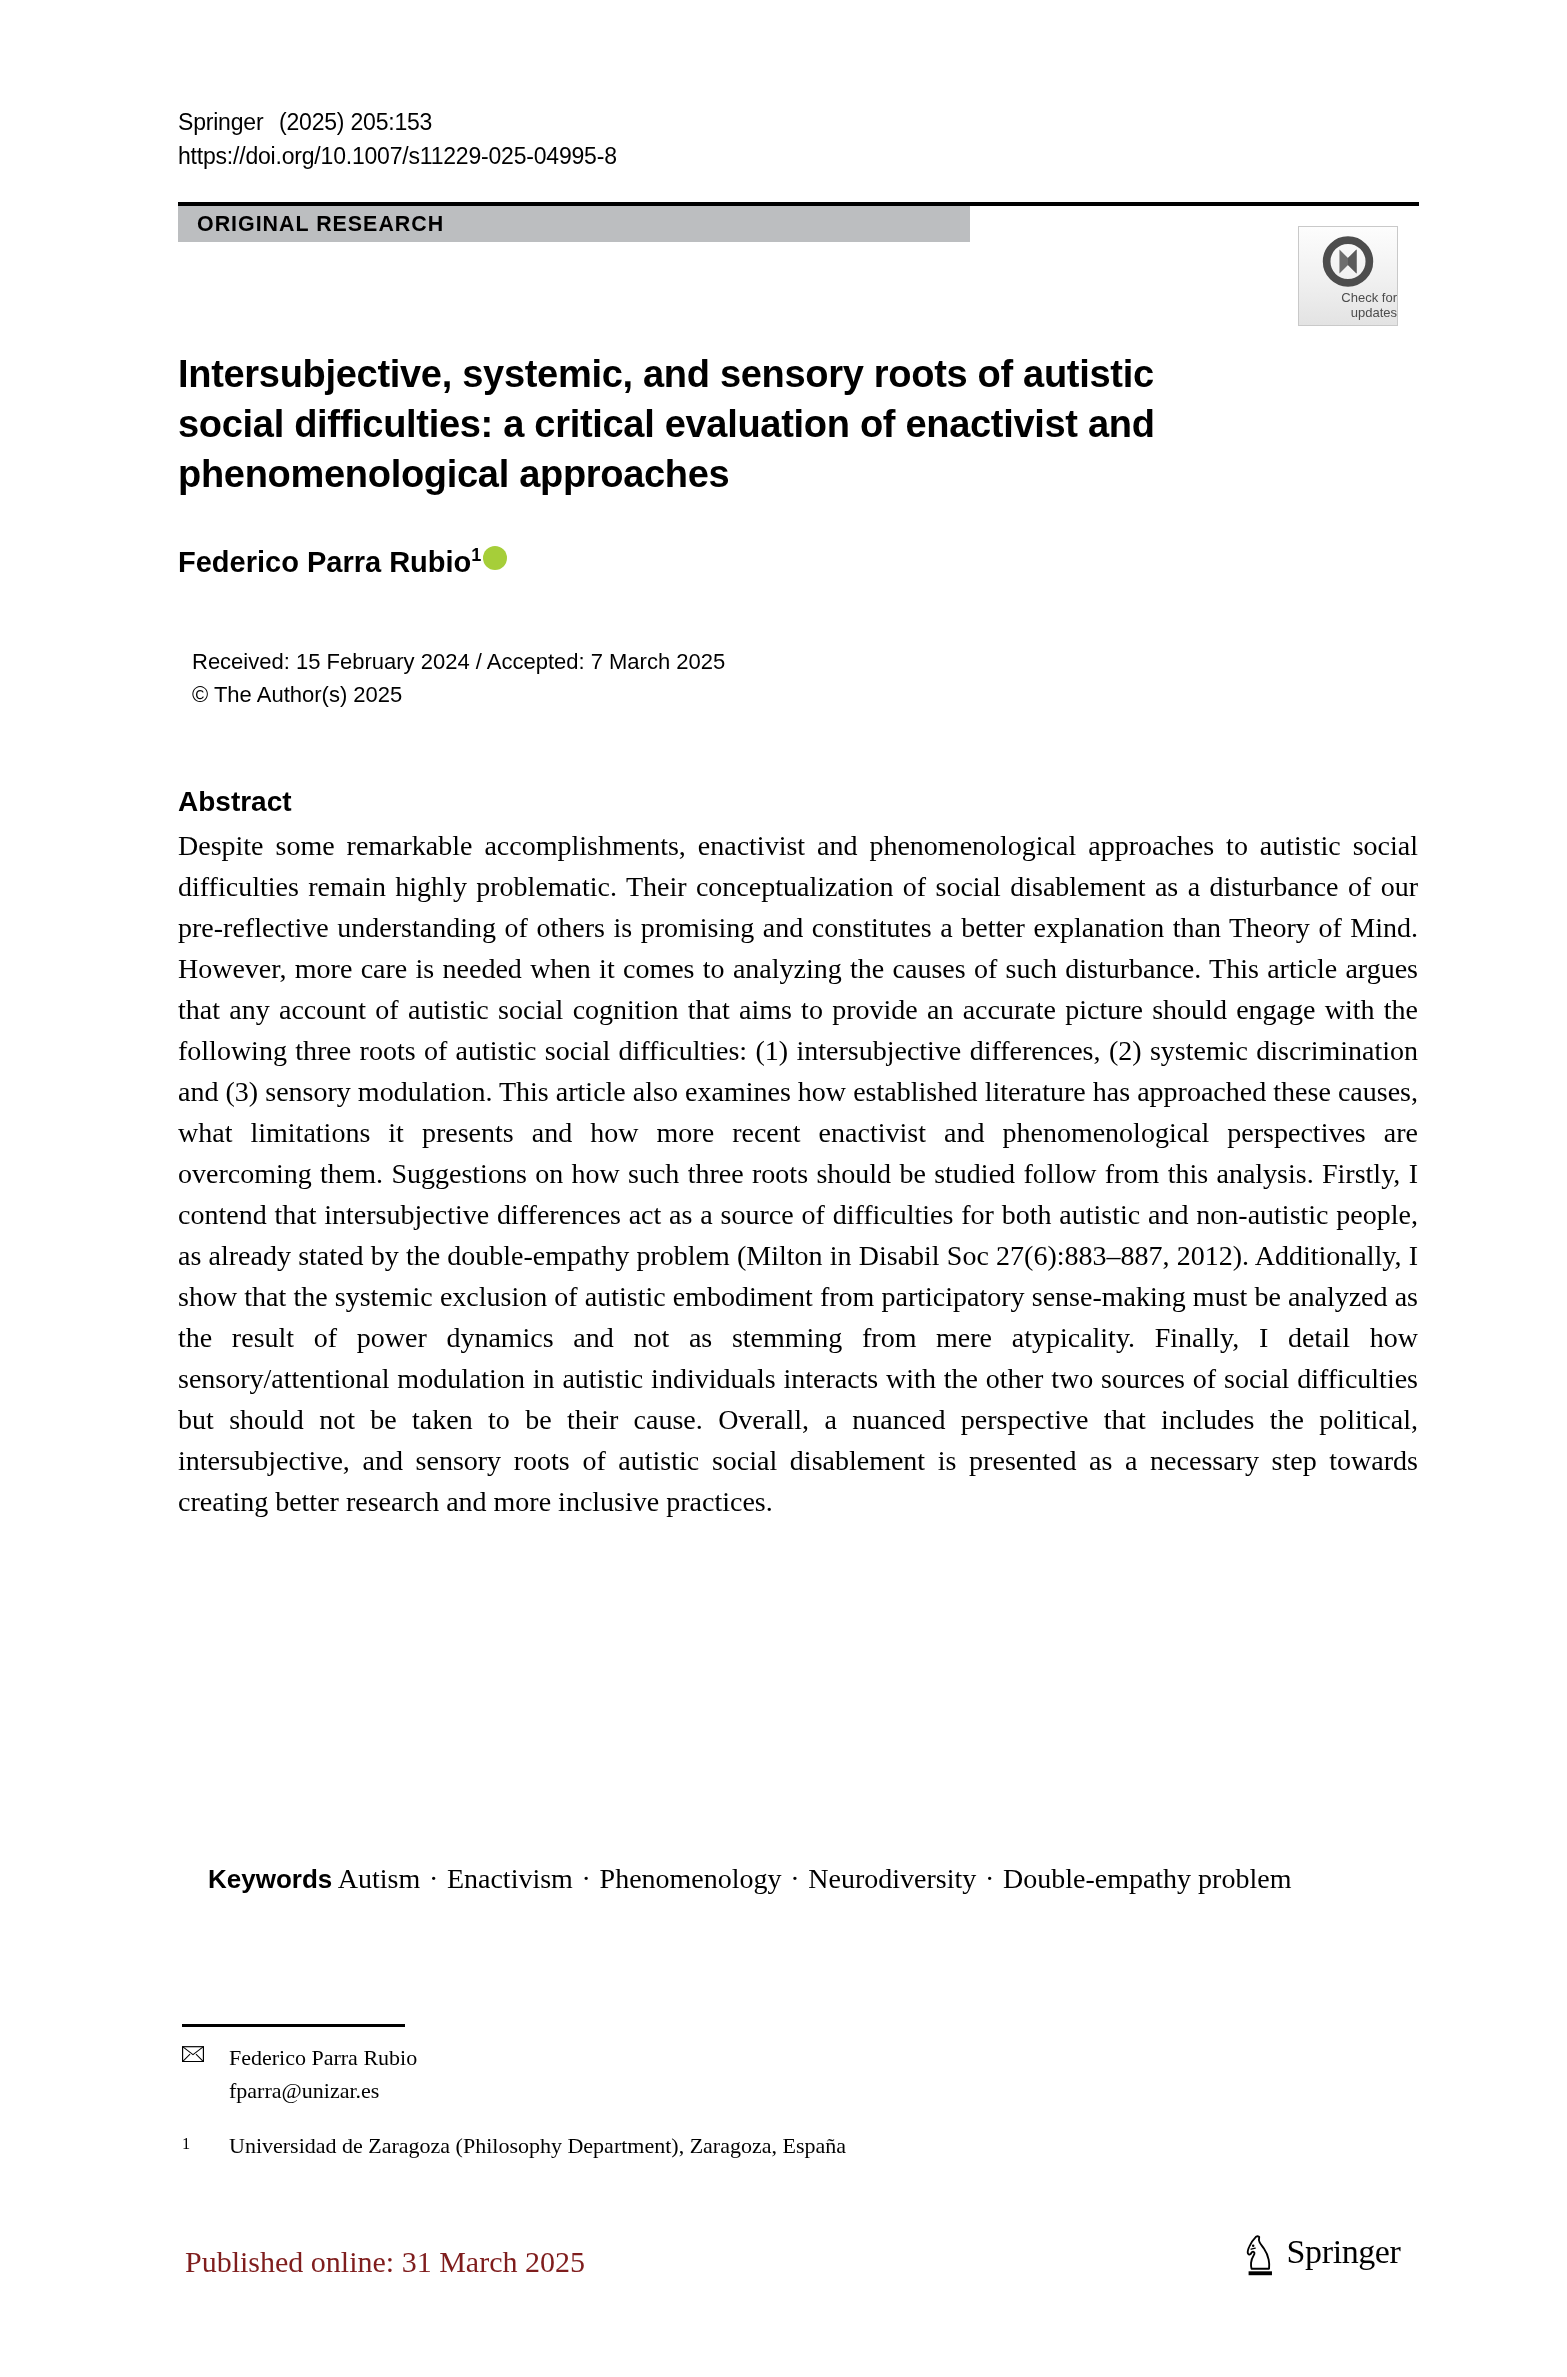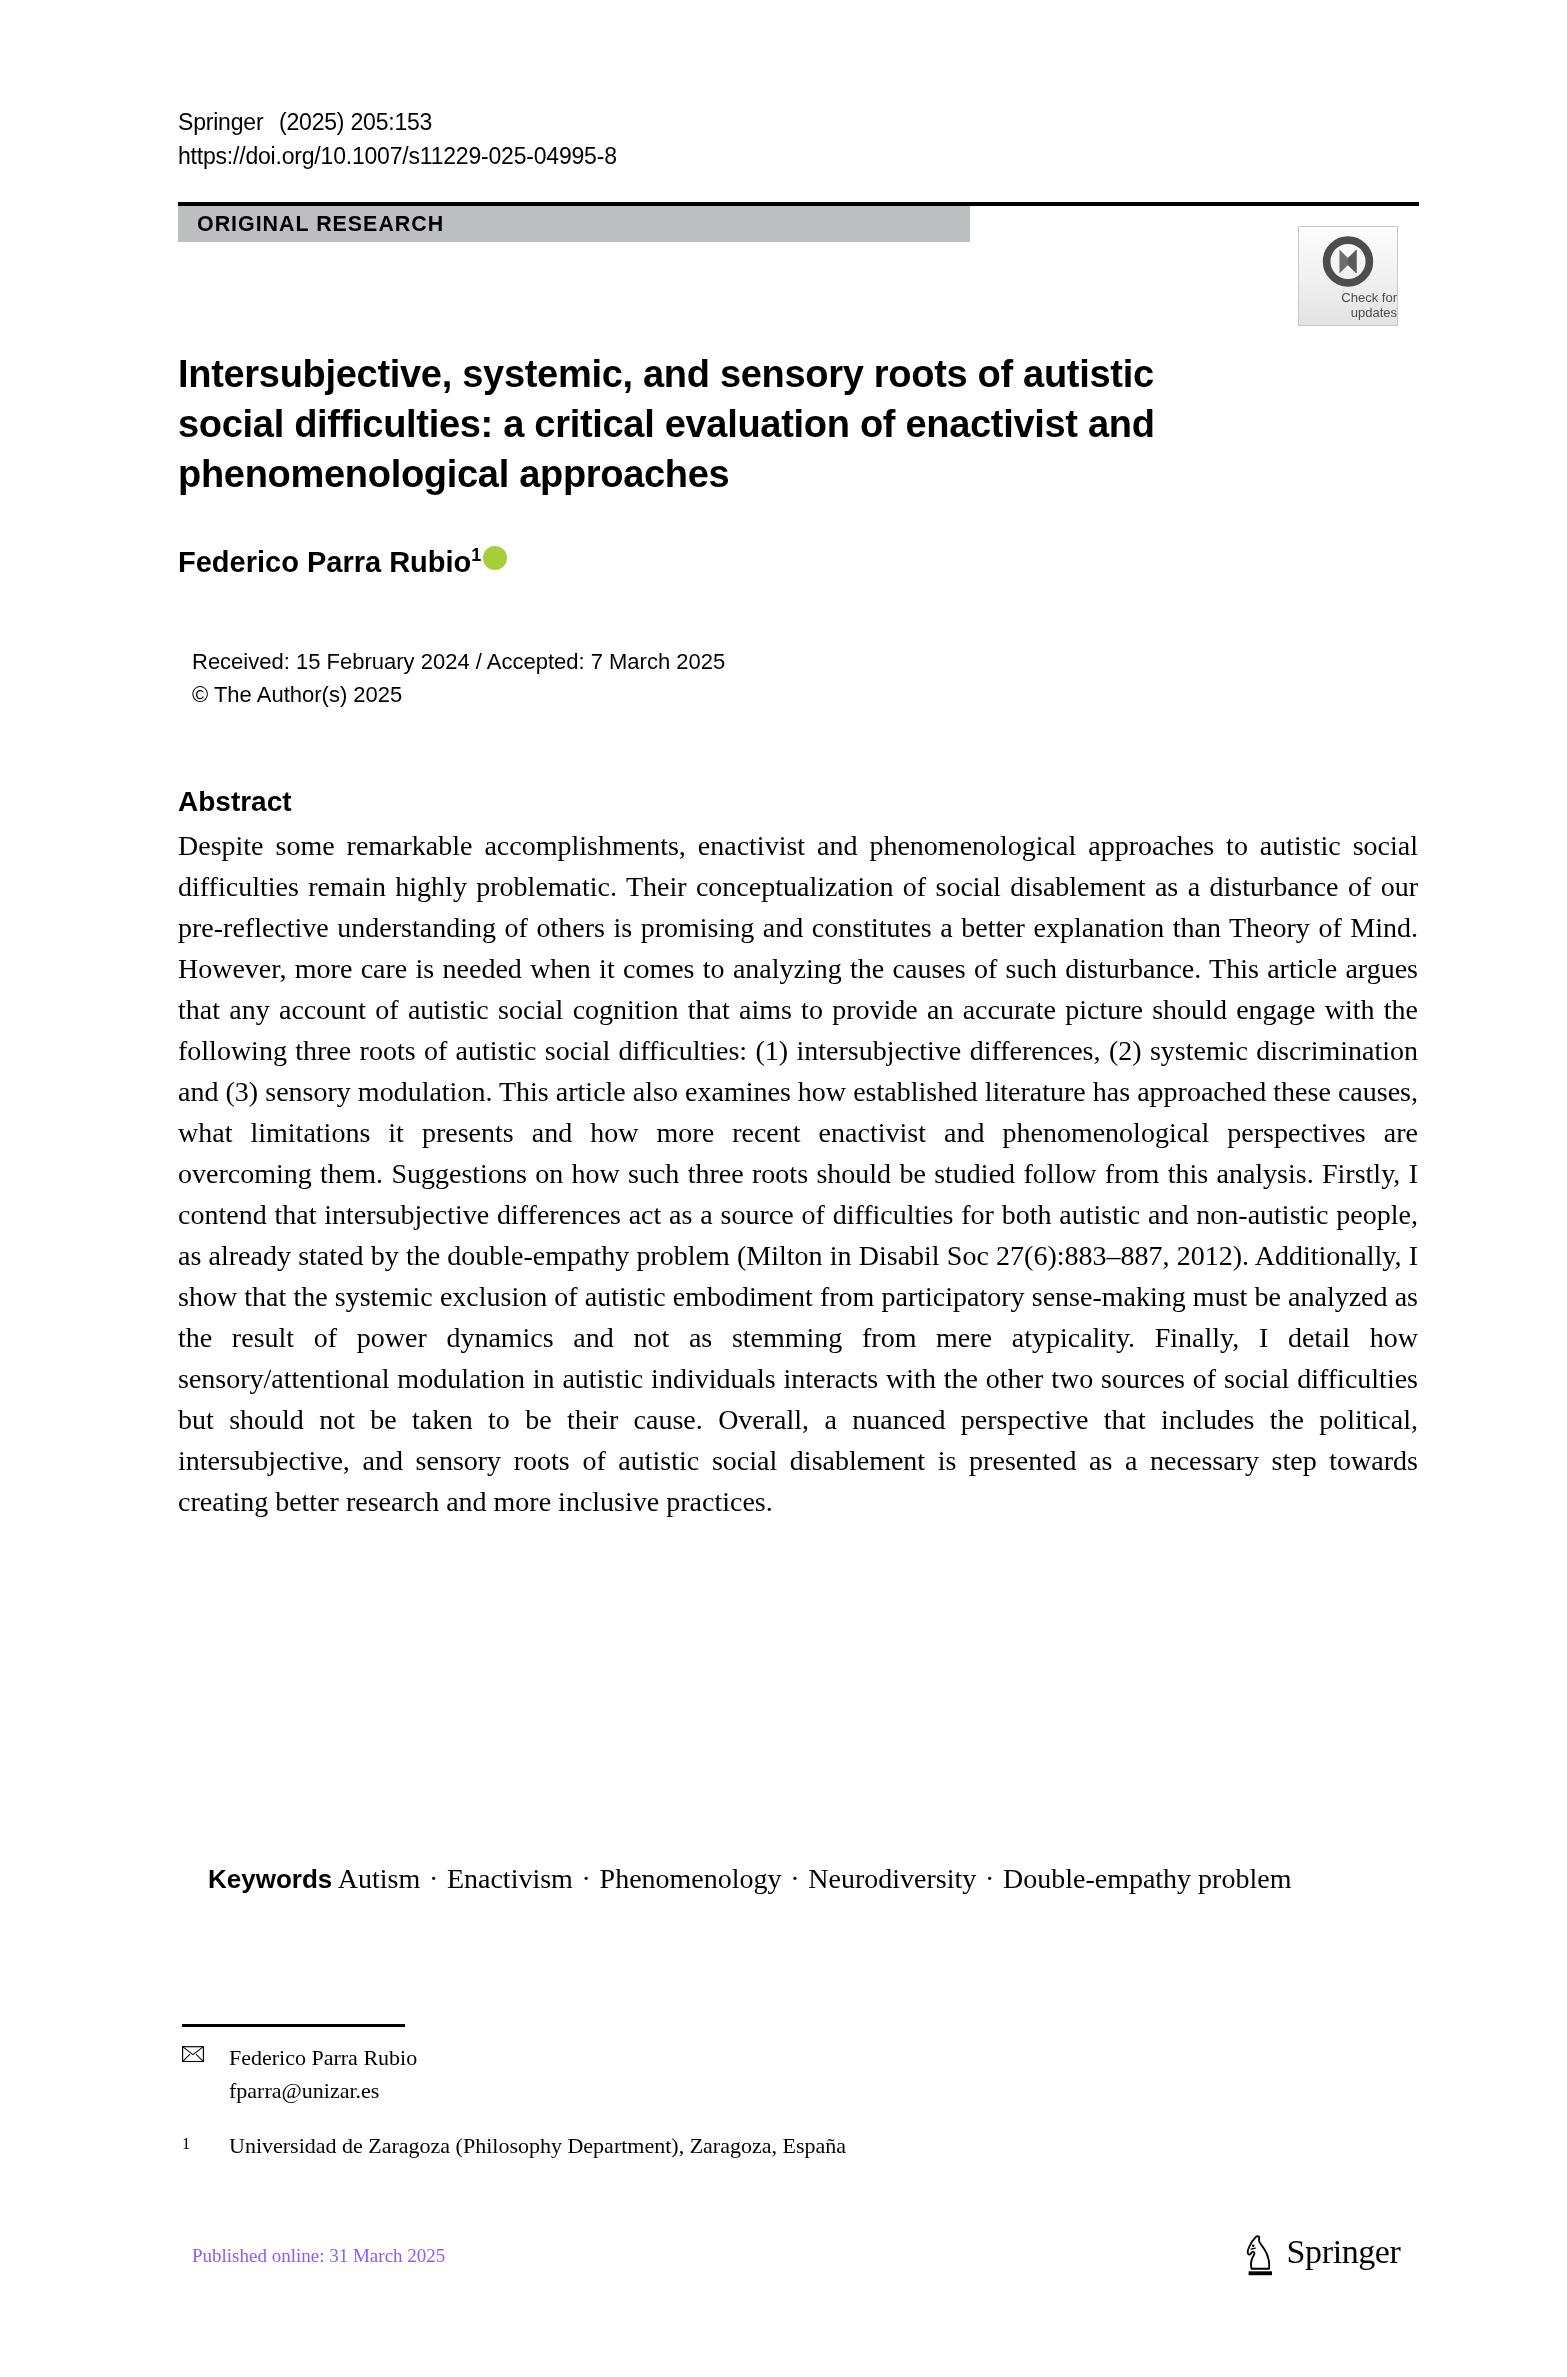--- a/index.html
+++ b/index.html
@@ -255,25 +255,25 @@
     font-size: 16.3px;
   }
   .aff-text {
     display: block;
     margin-left: 47px;
   }
 
   
   .published-line {
     position: absolute;
-    left: 192px;
+    left: 185px;
     top: 2245px;
     font-family: "Liberation Serif", serif;
-    font-size: 19px;
-    color: #8b5cf6;
+    font-size: 30px;
+    color: #7f1d1d;
   }
   .springer-logo {
     position: absolute;
     left: 1244px;
     top: 2233px;
     height: 48px;
     display: flex;
     align-items: flex-start;
   }
   .springer-knight {

